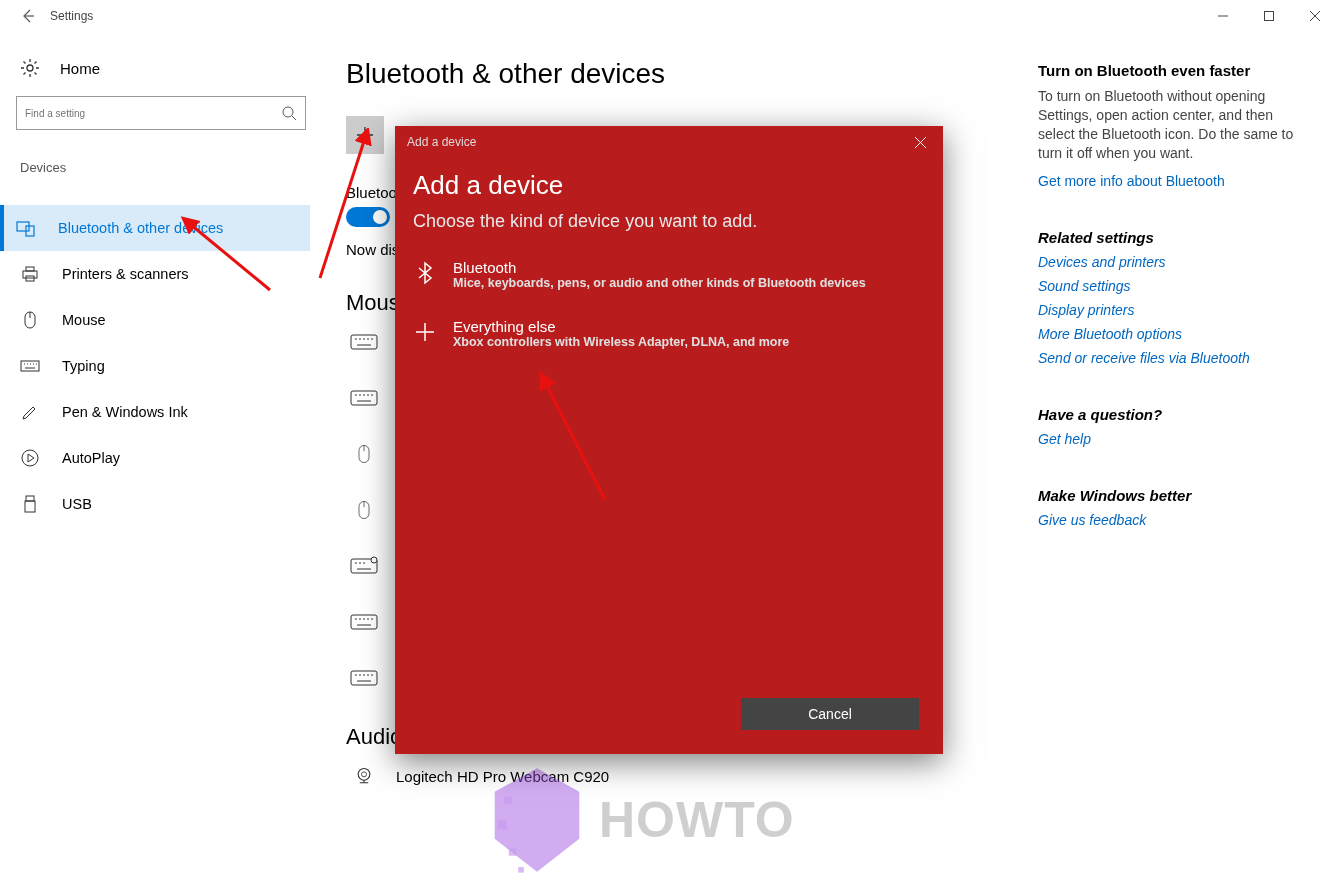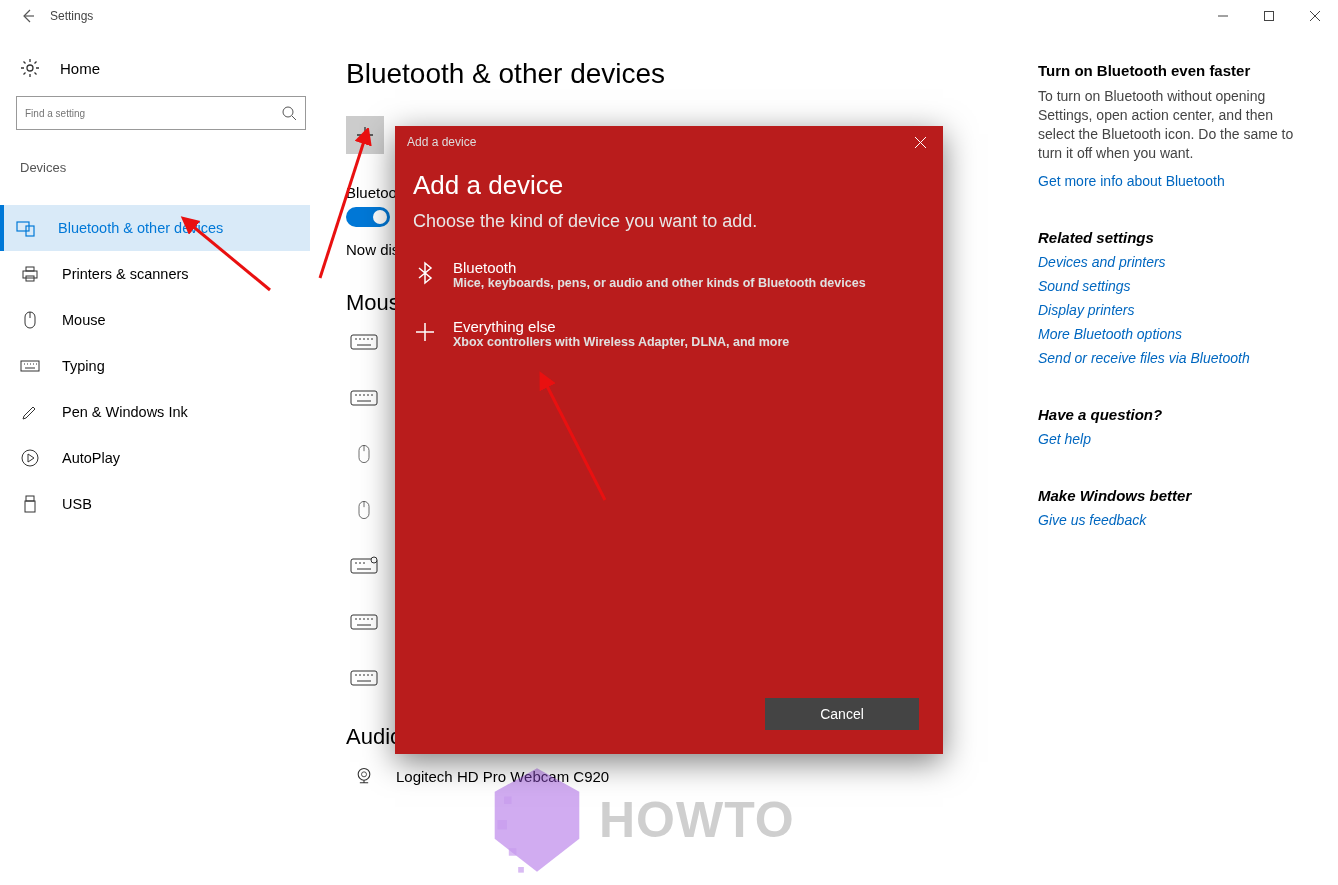--- a/index.html
+++ b/index.html
@@ -51,21 +51,21 @@
 .modal-titlebar { height: 32px; display: flex; align-items: center; padding: 0 0 0 12px; font-size: 12px; color: #ddd; }
 .modal-close { margin-left: auto; width: 46px; height: 32px; display: flex; align-items: center; justify-content: center; cursor: pointer; }
 .modal-body { padding: 12px 18px; flex: 1; }
 .modal-heading { font-size: 26px; font-weight: 300; margin-bottom: 10px; }
 .modal-sub { font-size: 18px; color: #e8e8e8; margin-bottom: 17px; }
 .opt { display: flex; gap: 16px; padding: 10px 2px 18px 0; cursor: pointer; }
 .opt .oic { width: 24px; height: 24px; color: #fff; flex-shrink: 0; margin-top: 2px; }
 .opt-title { font-size: 15px; }
 .opt-desc { font-size: 12.5px; color: #e0e0e0; font-weight: 600; }
 .modal-foot { padding: 14px 24px 24px; display: flex; justify-content: flex-end; }
-.cancel-btn { width: 154px; height: 32px; background: #444; color: #fff; border: none; font-size: 14px; cursor: pointer; }
+.cancel-btn { width: 178px; height: 32px; background: #444; color: #fff; border: none; font-size: 14px; cursor: pointer; }
 
 svg { display: block; }
 
 .arrow { position: absolute; z-index: 20; }
 
 .watermark { position: absolute; left: 490px; top: 760px; display: flex; align-items: center; gap: 15px; opacity: 0.55; z-index: 3; }
 .watermark svg { width: 94px; height: 120px; }
 .watermark-txt { font-size: 50px; font-weight: 800; color: #a8a8a8; letter-spacing: 1px; }
 </style>
 </head>

